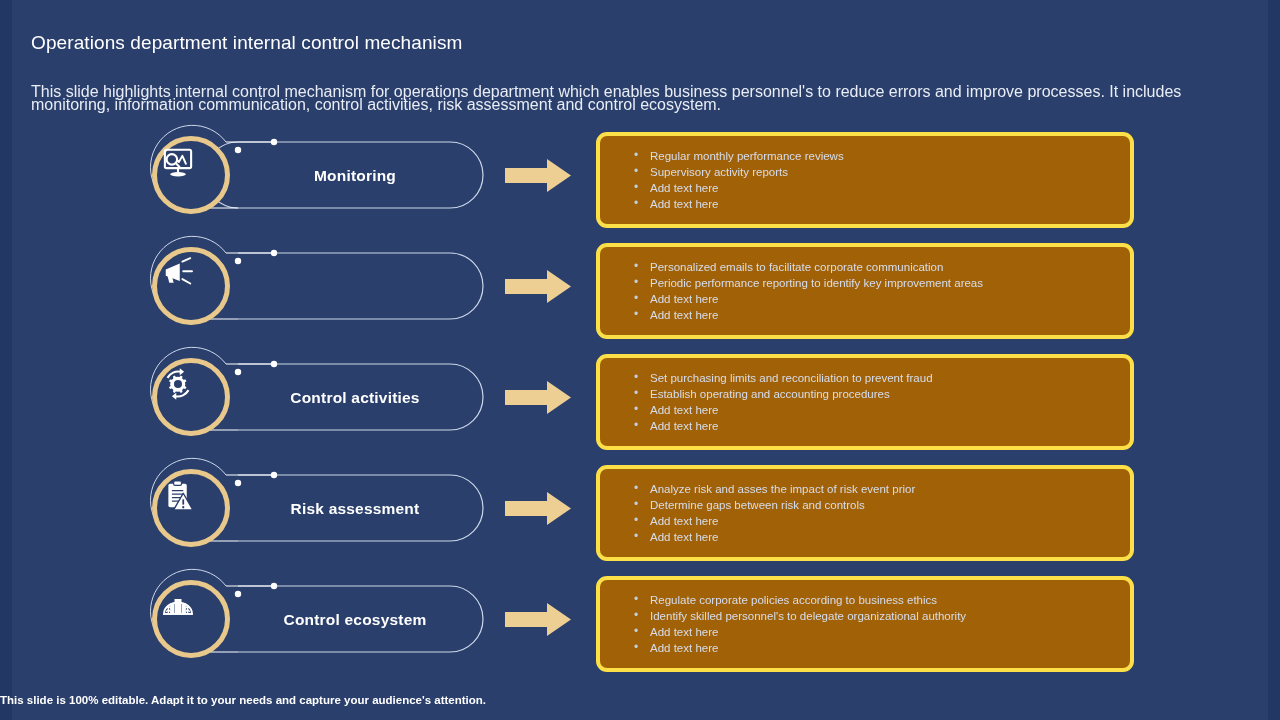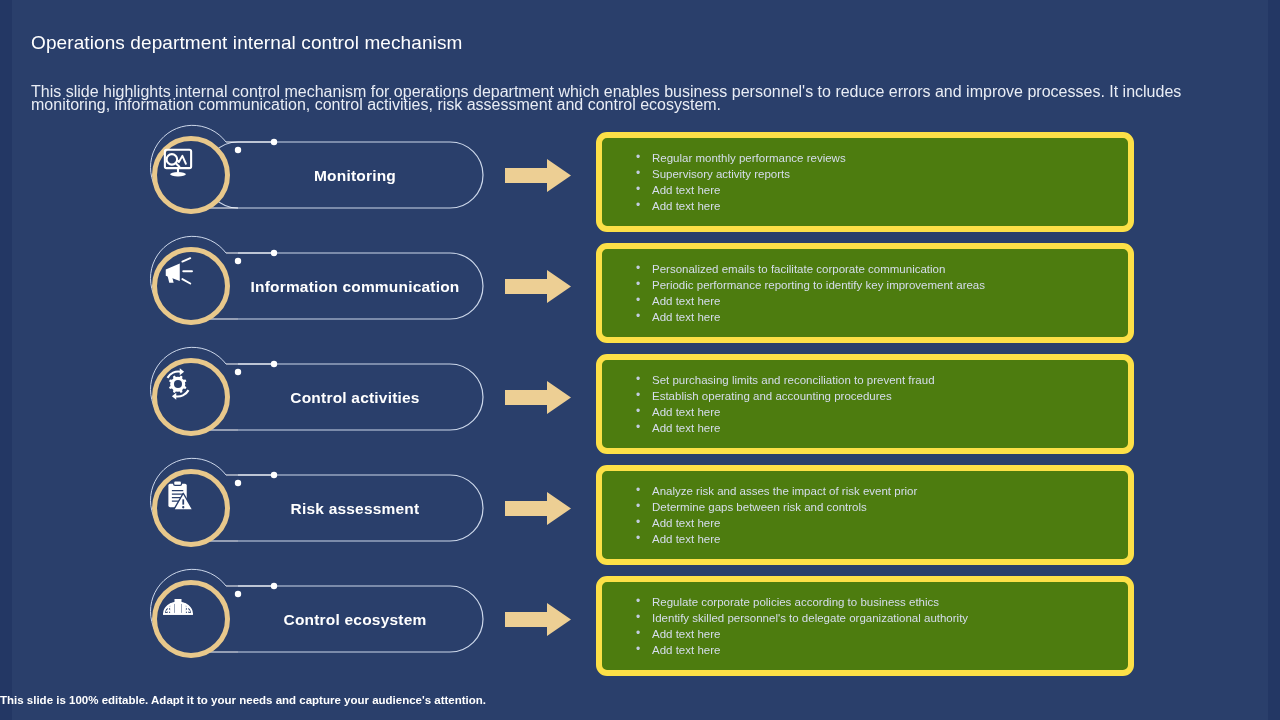--- a/index.html
+++ b/index.html
@@ -118,25 +118,25 @@
     width: 66px;
     height: 33px;
   }
 
   
   .panel {
     position: absolute;
     left: 596px;
     top: 1px;
     width: 538px;
-    border: 6px solid #fde047;
+    border: 4px solid #fde047;
     border-radius: 11px;
     box-sizing: border-box;
     padding: 12px 16px 12px 34px;
-    background: #4d7c0f;
+    background: #a16207;
   }
   .panel ul {
     margin: 0;
     padding: 0;
     list-style: none;
   }
   .panel li {
     position: relative;
     color: #d6dded;
     font-size: 11.5px;
@@ -229,21 +229,20 @@
         </svg>
         <div class="icon-circle">
           <span>
             <svg width="42" height="42" viewBox="0 0 48 48">
               <path d="M10 20 L26 13 V33 L10 27 Z" fill="#ffffff"></path>
               <path d="M12 27 l2 8 h5 l-2 -8 z" fill="#ffffff"></path>
               <path d="M29 11 l9 -4 M30 22 h10 M29 31 l9 5" stroke="#ffffff" stroke-width="2.2" stroke-linecap="round" fill="none"></path>
             </svg>
           </span>
         </div>
-        <div class="pill-label">Information communication</div>
       </div>
 
       <div class="arrow">
         <svg width="66" height="33" viewBox="0 0 66 33">
           <path d="M0 9 H42 V0 L66 16.5 L42 33 V24 H0 Z" fill="#edcf94"></path>
         </svg>
       </div>
 
       <div class="panel">
         <ul>

